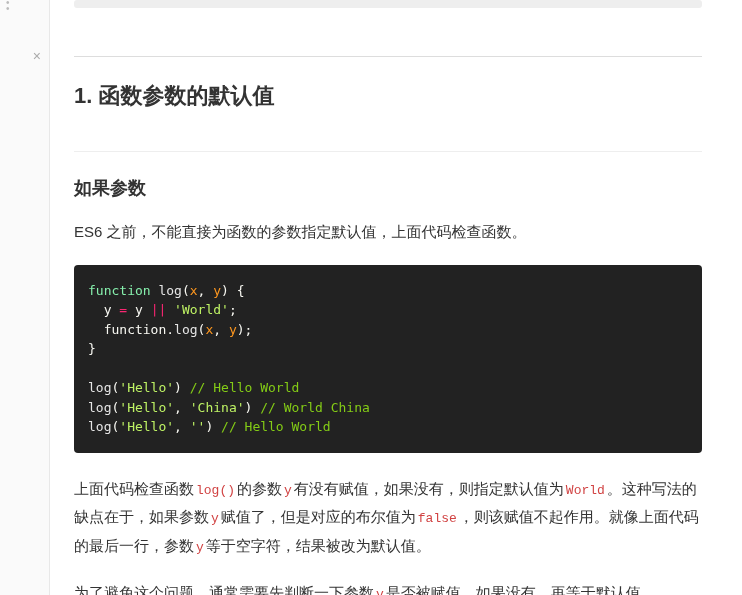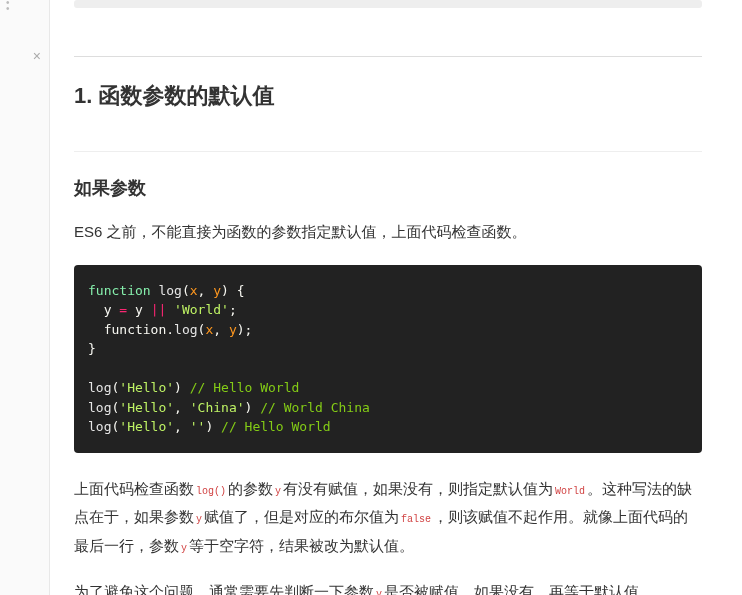--- a/index.html
+++ b/index.html
@@ -91,21 +91,21 @@
     }
     .tok-keyword { color: #86efac; }
     .tok-funcname { color: #e5e5e5; }
     .tok-param { color: #fd971f; }
     .tok-string { color: #bef264; }
     .tok-operator { color: #f92672; }
     .tok-comment { color: #84cc16; }
     .tok-punct { color: #f8f8f2; }
     .inline-code {
       font-family: "SFMono-Regular", Consolas, "Liberation Mono", Menlo, monospace;
-      font-size: 10px;
+      font-size: 13px;
       color: #d14343;
       padding: 0 2px;
     }
   </style>
 </head>
 <body>
 
 <div class="sidebar">
   <div class="sidebar-dots">•<br>•</div>
   <div class="sidebar-close">×</div>

